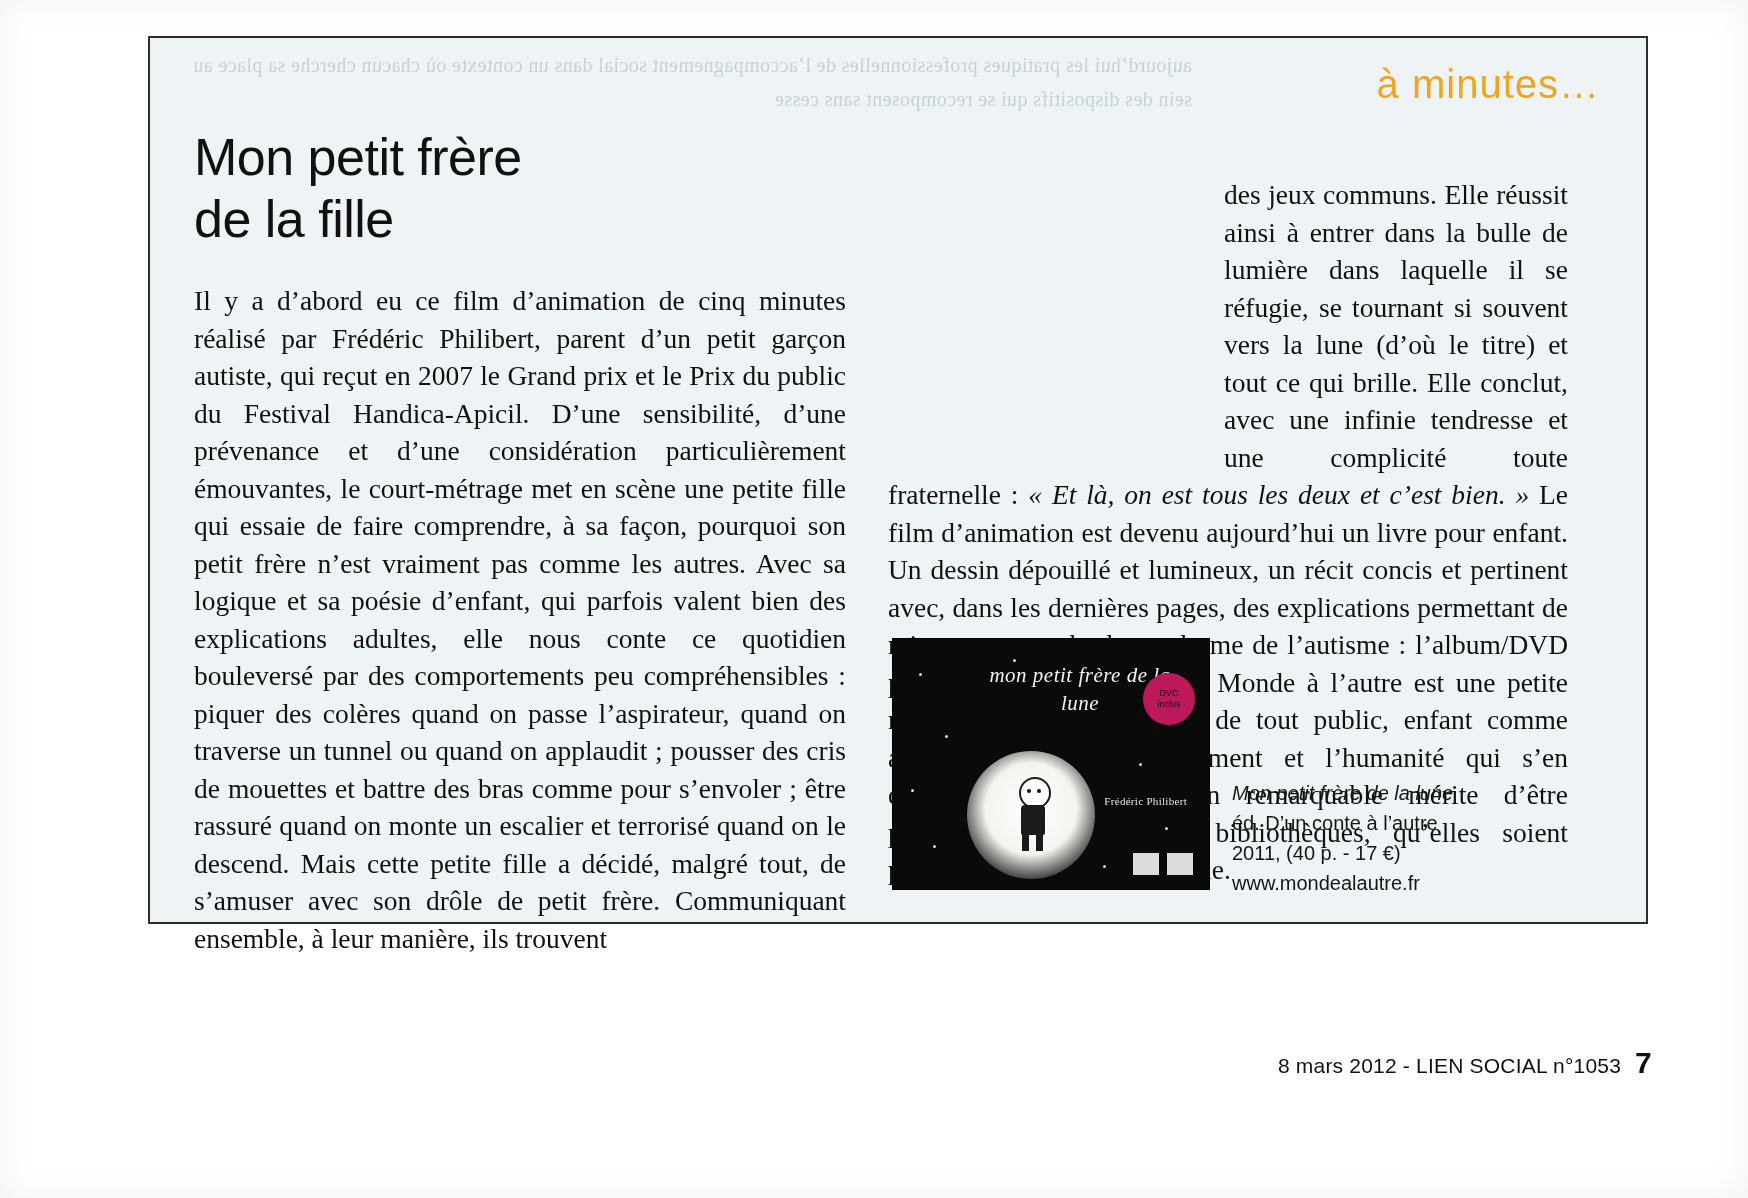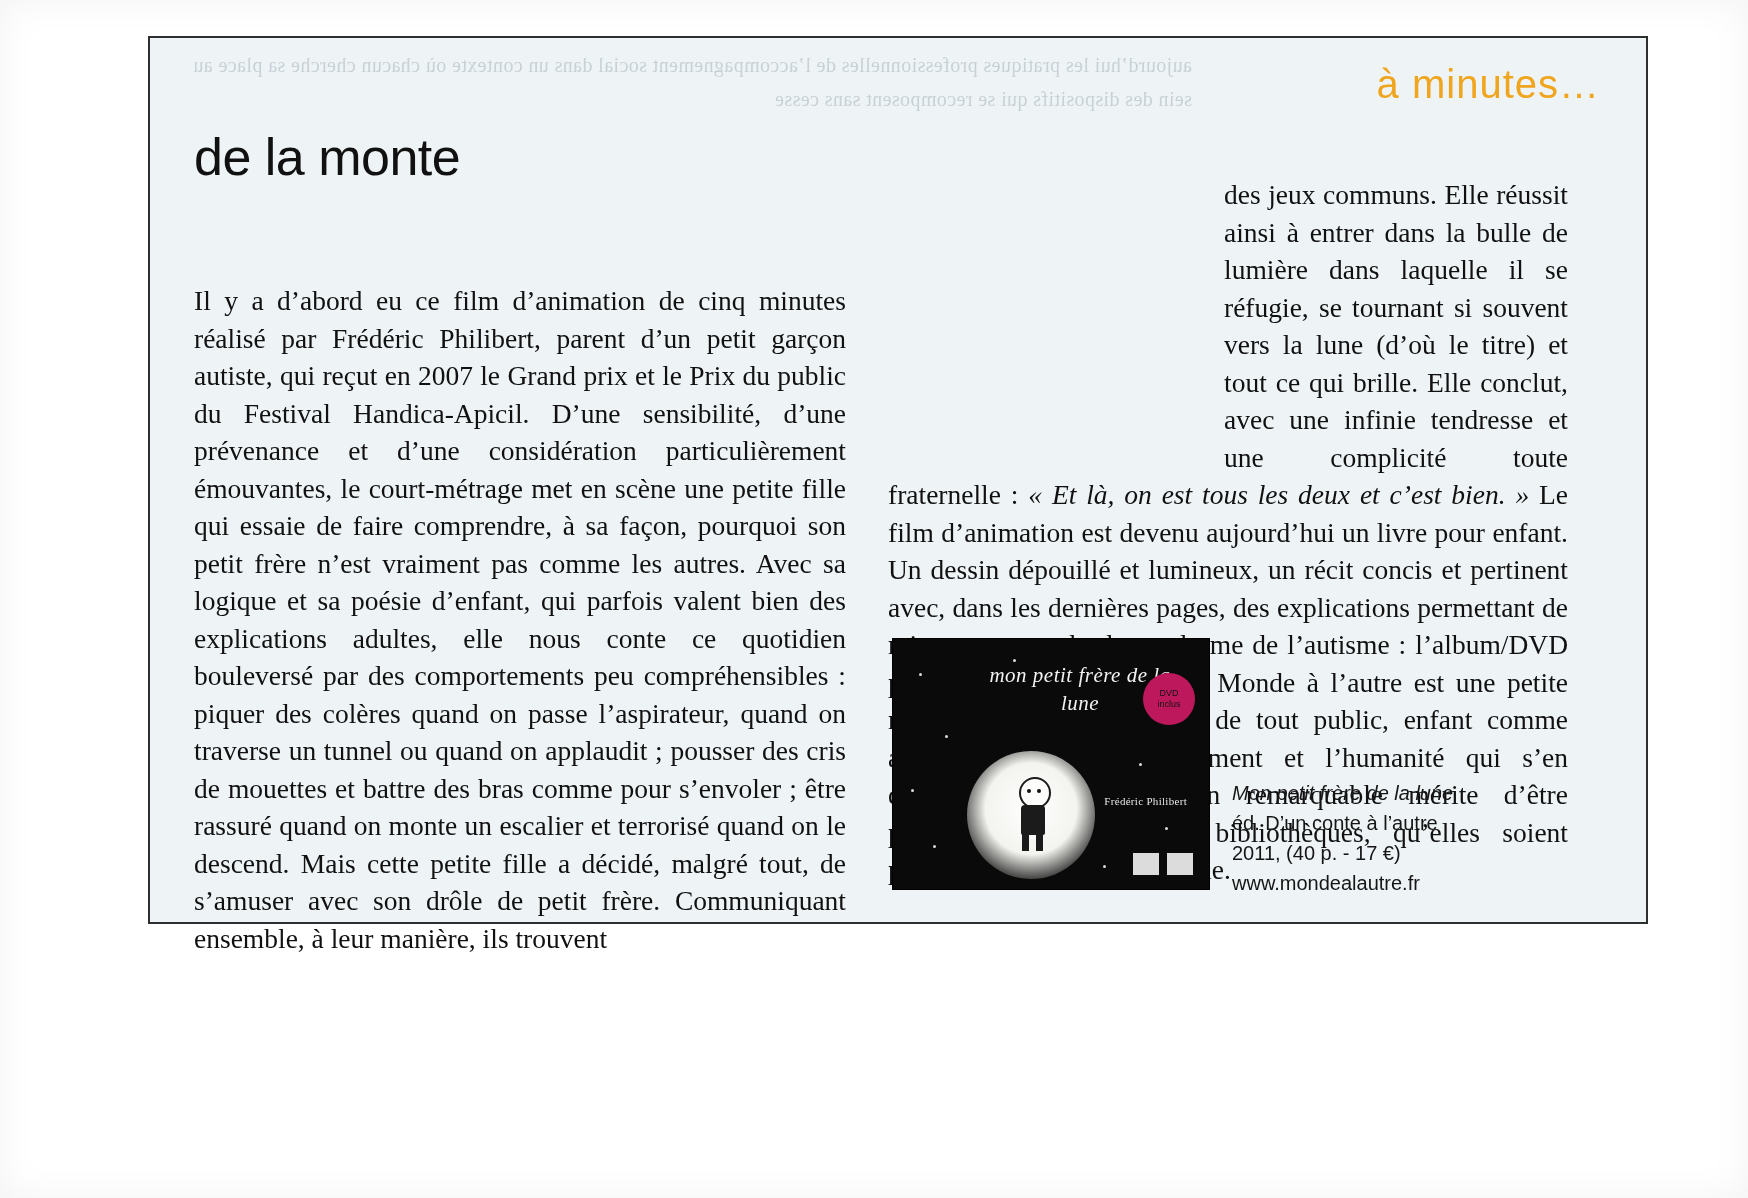--- a/index.html
+++ b/index.html
@@ -281,21 +281,22 @@
 
 <div class="page">
 
   <div class="panel">
 
     <div class="ghost">aujourd’hui les pratiques professionnelles de l’accompagnement social dans un contexte où chacun cherche sa place au sein des dispositifs qui se recomposent sans cesse</div>
 
     <div class="section-label">à minutes…</div>
 
     <div class="article-title">
-      <div>de la monte</div>
+      <div>Mon petit frère</div>
+      <div>de la fille</div>
     </div>
 
     <div class="col col-left">Il y a d’abord eu ce film d’animation de cinq minutes réalisé par Frédéric Philibert, parent d’un petit garçon autiste, qui reçut en 2007 le Grand prix et le Prix du public du Festival Handica-Apicil. D’une sensibilité, d’une prévenance et d’une considération particulièrement émouvantes, le court-métrage met en scène une petite fille qui essaie de faire comprendre, à sa façon, pourquoi son petit frère n’est vraiment pas comme les autres. Avec sa logique et sa poésie d’enfant, qui parfois valent bien des explications adultes, elle nous conte ce quotidien bouleversé par des comportements peu compréhensibles : piquer des colères quand on passe l’aspirateur, quand on traverse un tunnel ou quand on applaudit ; pousser des cris de mouettes et battre des bras comme pour s’envoler ; être rassuré quand on monte un escalier et terrorisé quand on le descend. Mais cette petite fille a décidé, malgré tout, de s’amuser avec son drôle de petit frère. Communiquant ensemble, à leur manière, ils trouvent</div>
 
     <div class="col col-right">
       <div class="cover-float"></div>
       <span>des jeux communs. Elle réussit ainsi à entrer dans la bulle de lumière dans laquelle il se réfugie, se tournant si souvent vers la lune (d’où le titre) et tout ce qui brille. Elle conclut, avec une infinie tendresse et une complicité toute fraternelle : </span><em>« Et là, on est tous les deux et c’est bien. »</em><span> Le film d’animation est devenu aujourd’hui un livre pour enfant. Un dessin dépouillé et lumineux, un récit concis et pertinent avec, dans les dernières pages, des explications permettant de mieux comprendre le syndrome de l’autisme : l’album/DVD publié par les éditions d’un Monde à l’autre est une petite merveille, utilisable auprès de tout public, enfant comme adulte. De par l’enchantement et l’humanité qui s’en dégagent, cette publication remarquable mérite d’être présente dans toutes les bibliothèques, qu’elles soient personnelle ou professionnelle.</span>
     </div>
 
     <div class="cover">
@@ -328,15 +329,19 @@
 
     <div class="credits">
       <div class="it">Mon petit frère de la lune</div>
       <div>éd. D’un conte à l’autre</div>
       <div>2011, (40 p. - 17 €)</div>
       <div>www.mondealautre.fr</div>
     </div>
 
   </div>
 
+  <div class="footer">
+    <span>8 mars 2012 - LIEN SOCIAL n°1053</span>
+    <span class="pageno">7</span>
+  </div>
 
   <div class="scan-edge"></div>
 </div>
 
 </body></html>

